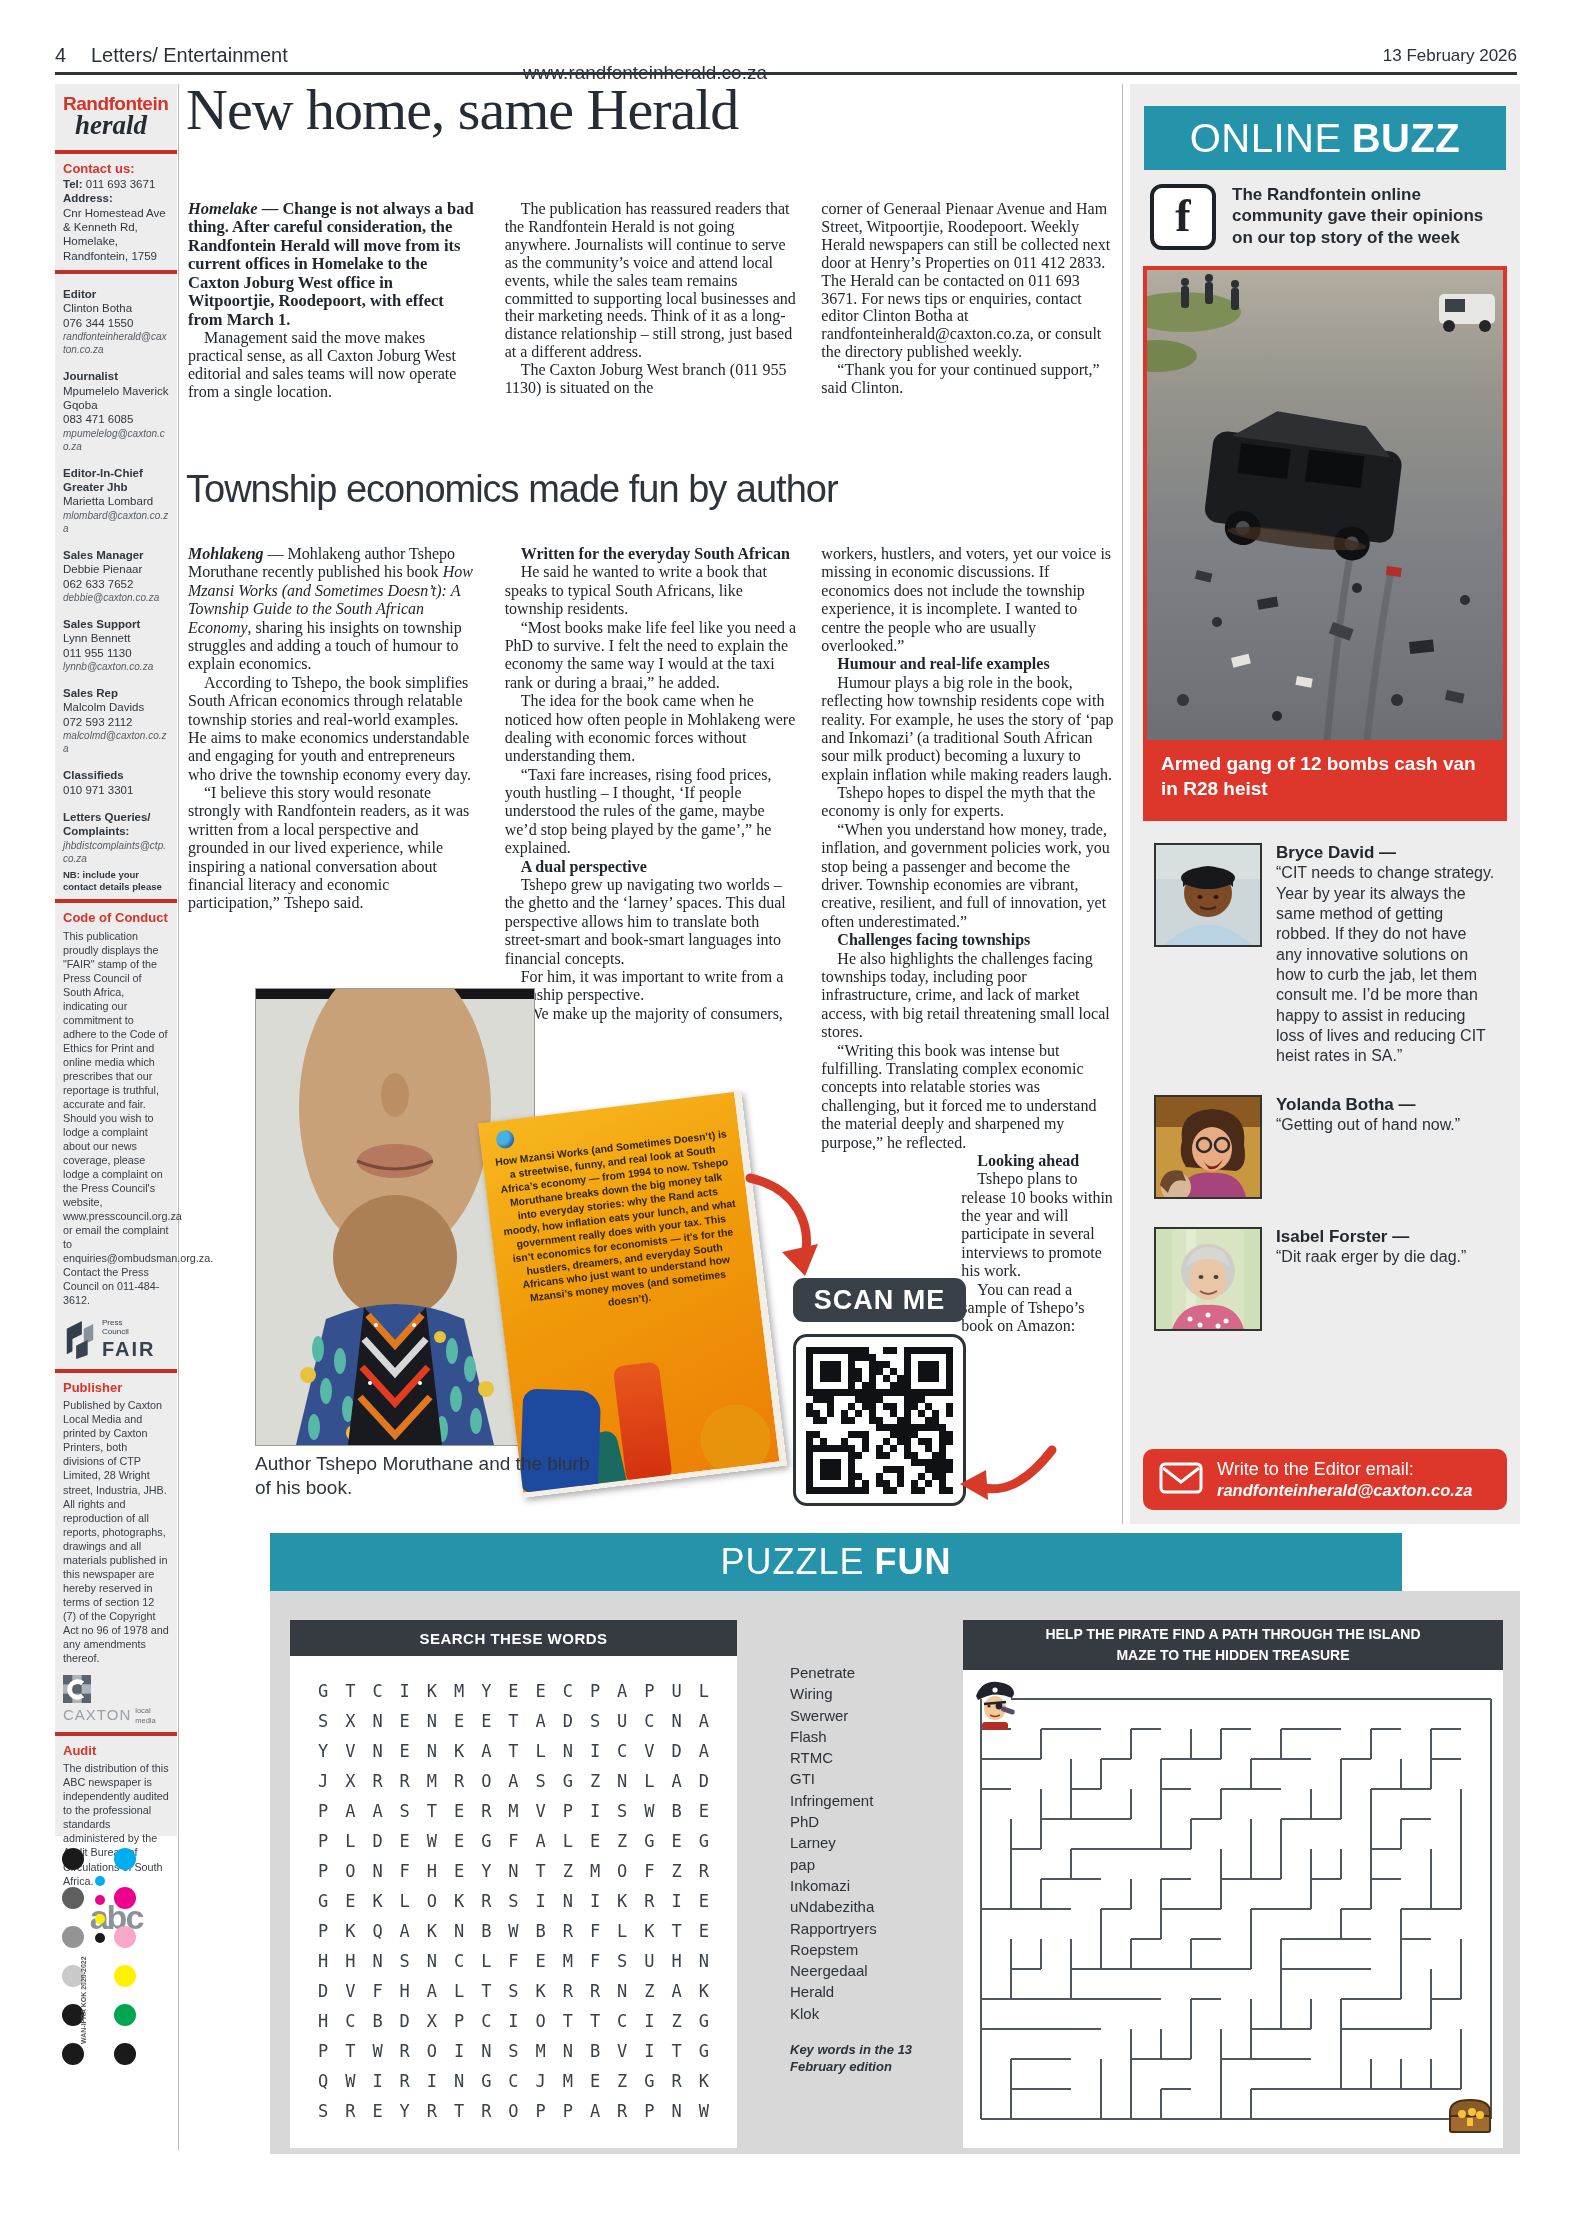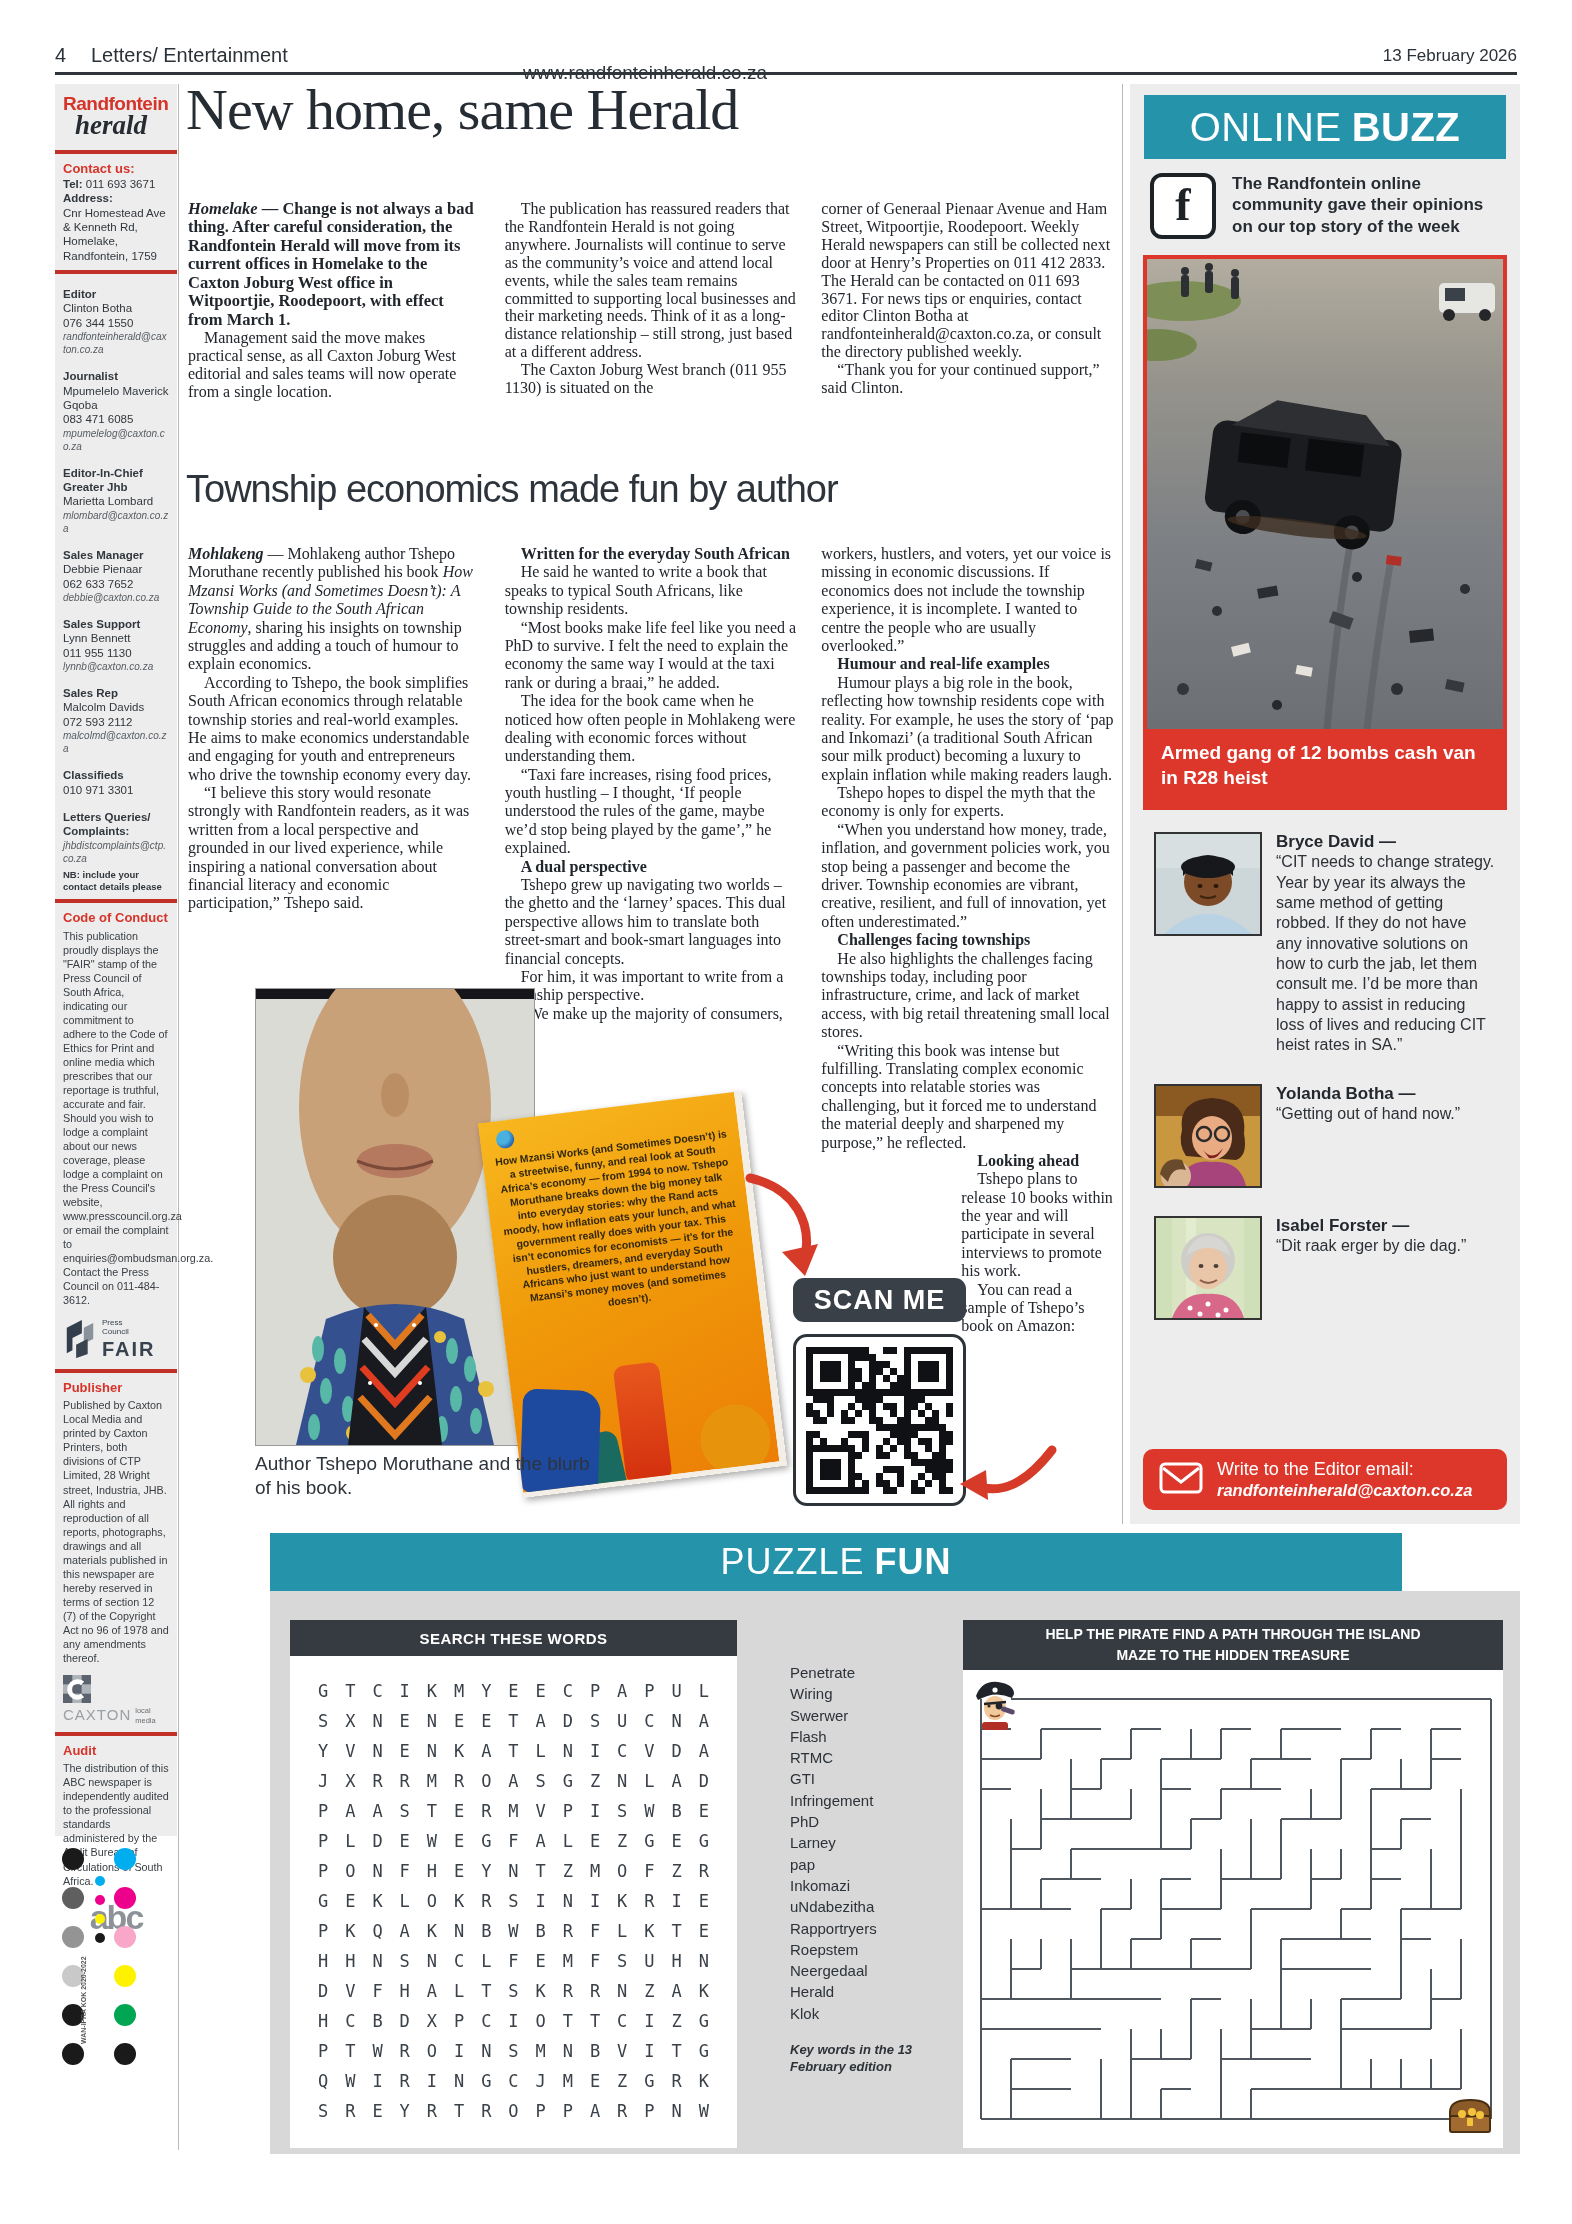--- a/index.html
+++ b/index.html
@@ -22,21 +22,21 @@
   .m2{font-family:"Liberation Serif",serif;font-style:italic;font-weight:700;font-size:27px;
       margin-top:-7px;padding-left:12px;color:#272c33;}
   .red-rule{height:4px;background:#c23128;margin:7px -8px;}
   .sb-red{color:#d6342a;font-weight:700;font-size:13px;}
   .sb-bold{font-weight:700;}
   .sb-email{font-style:italic;font-size:10px;color:#565c62;word-break:break-all;line-height:1.3;}
   .staff-block{margin-top:13px;}
   .sb-block{margin-top:13px;}
   .sb-nb{font-weight:700;font-size:9.5px;margin-top:4px;}
   .sb-body{font-size:10.8px;color:#3a4046;margin-top:2px;line-height:1.3;}
-  .fair{display:flex;gap:5px;align-items:center;margin:12px 0 4px;}
+  .fair{display:flex;gap:5px;align-items:flex-end;margin:12px 0 4px;}
   .fair-txt .f1{font-size:8px;line-height:1.1;color:#39434f;}
   .fair-txt .f2{font-size:20px;font-weight:700;letter-spacing:2px;color:#39434f;}
   .cx{margin:10px 0 4px;}
   .cx-row{display:flex;align-items:flex-end;gap:4px;}
   .cx-name{font-size:15px;letter-spacing:1px;color:#9aa0a6;}
   .cx-tag{font-size:7.5px;color:#6a7076;}
   .abc{font-weight:700;font-size:34px;color:#8d9298;letter-spacing:-2px;text-align:center;margin-top:8px;}
   
   .marks{position:absolute;left:62px;top:1848px;width:116px;}
   .mcol{display:inline-flex;flex-direction:column;gap:17px;vertical-align:top;margin-right:11px;}
@@ -89,21 +89,21 @@
   .qrbox{position:absolute;left:793px;top:1334px;width:173px;height:172px;background:#fff;
          border:3px solid #2e3338;border-radius:14px;box-sizing:border-box;
          display:flex;align-items:center;justify-content:center;}
   #qr{display:grid;grid-template-columns:repeat(21,7px);}
   .qc{width:7px;height:7px;}
   .qc.on{background:#101114;}
   .arrow1{position:absolute;left:742px;top:1170px;}
   .arrow2{position:absolute;left:958px;top:1438px;}
   
   .buzz{position:absolute;left:1130px;top:84px;width:390px;height:1440px;background:#ededed;}
-  .buzz-header{margin:11px 14px 10px;height:64px;background:#2593a9;color:#fff;display:flex;
+  .buzz-header{margin:22px 14px 10px;height:64px;background:#2593a9;color:#fff;display:flex;
                align-items:center;justify-content:center;font-size:40px;letter-spacing:0.5px;}
   .buzz-header .bold{font-weight:700;margin-left:10px;}
   .buzz-intro{display:flex;gap:16px;padding:4px 20px 14px;align-items:flex-start;}
   .fb{width:58px;height:58px;border:4px solid #1d2227;border-radius:12px;background:#fff;flex:none;
       display:flex;align-items:center;justify-content:center;
       font-family:"Liberation Serif",serif;font-weight:700;font-size:46px;color:#1d2227;}
   .fb span{margin-top:-4px;}
   .buzz-intro-text{font-weight:700;font-size:17px;line-height:1.25;color:#262c32;}
   .buzz-photo{margin:2px 13px 0;border:4px solid #dd372c;border-bottom:none;height:470px;position:relative;
               overflow:hidden;background:#8e8e8a;}

